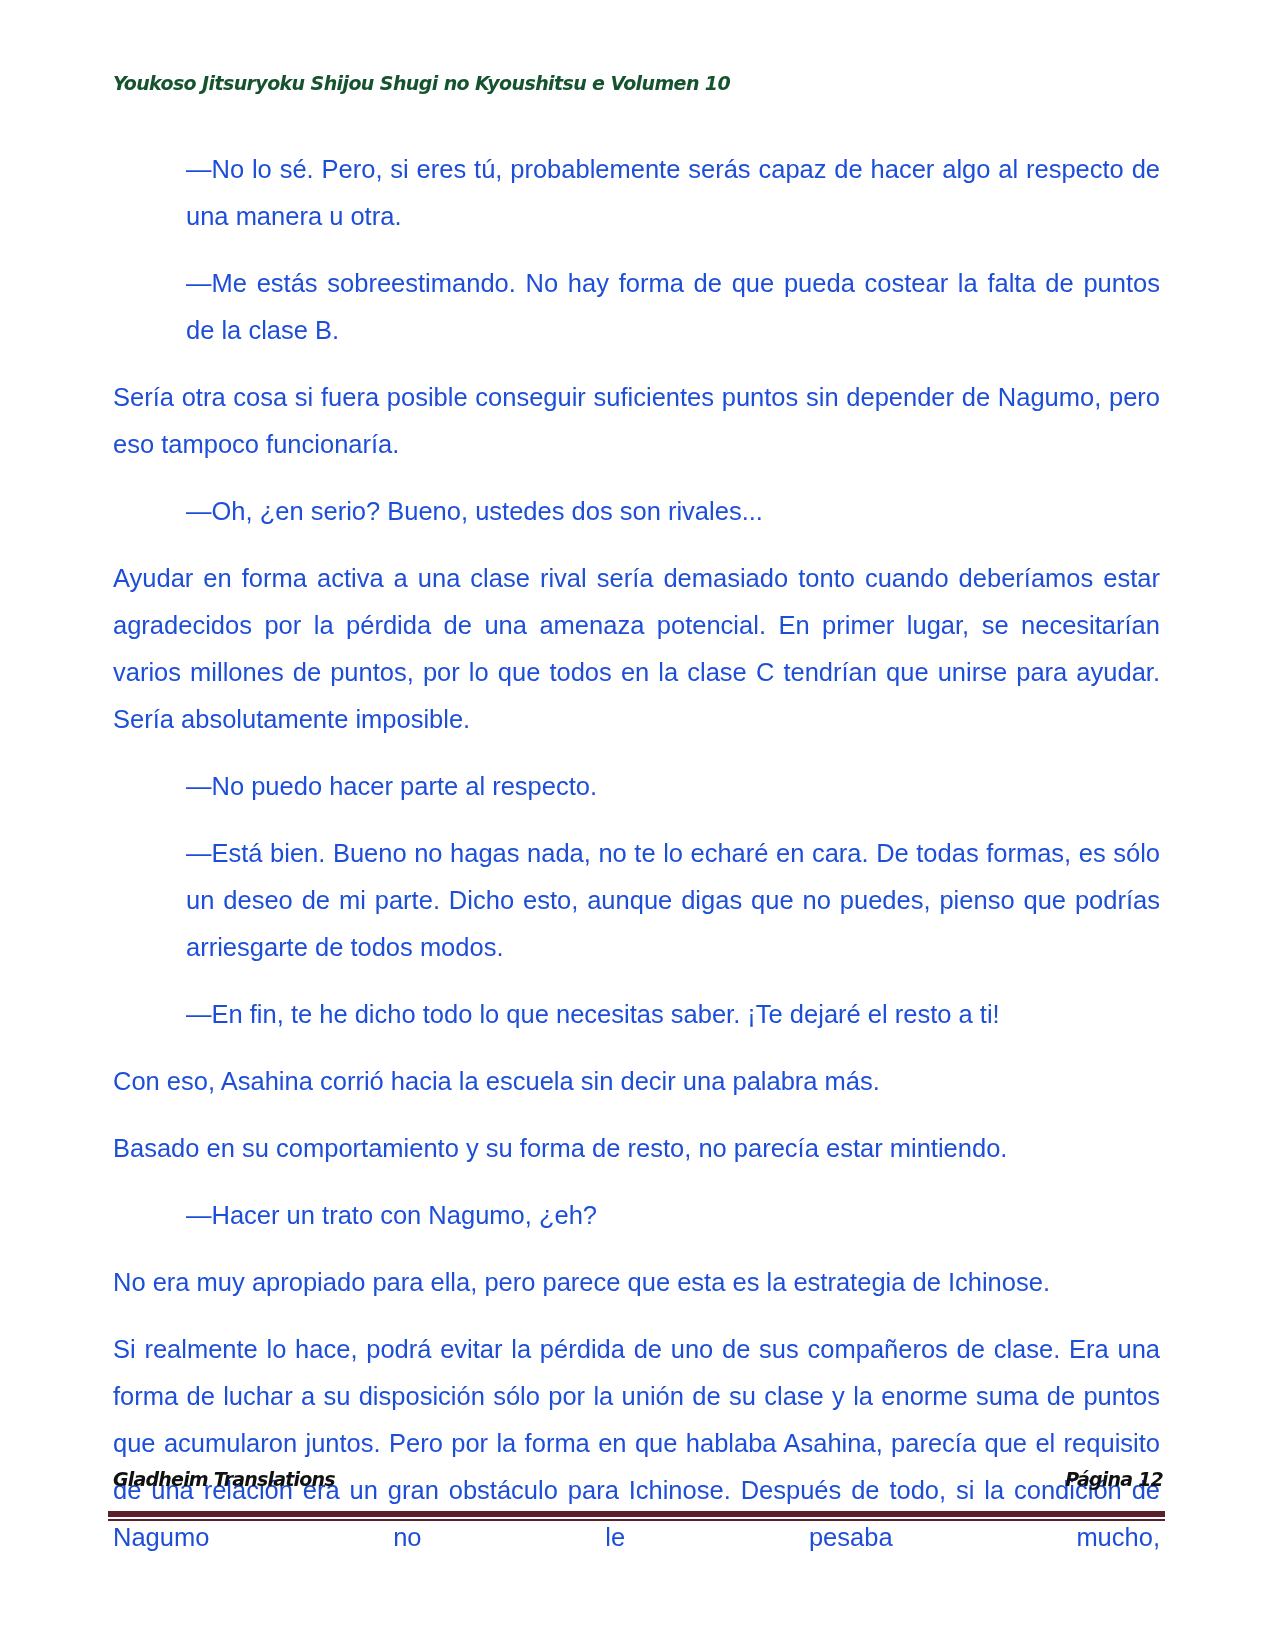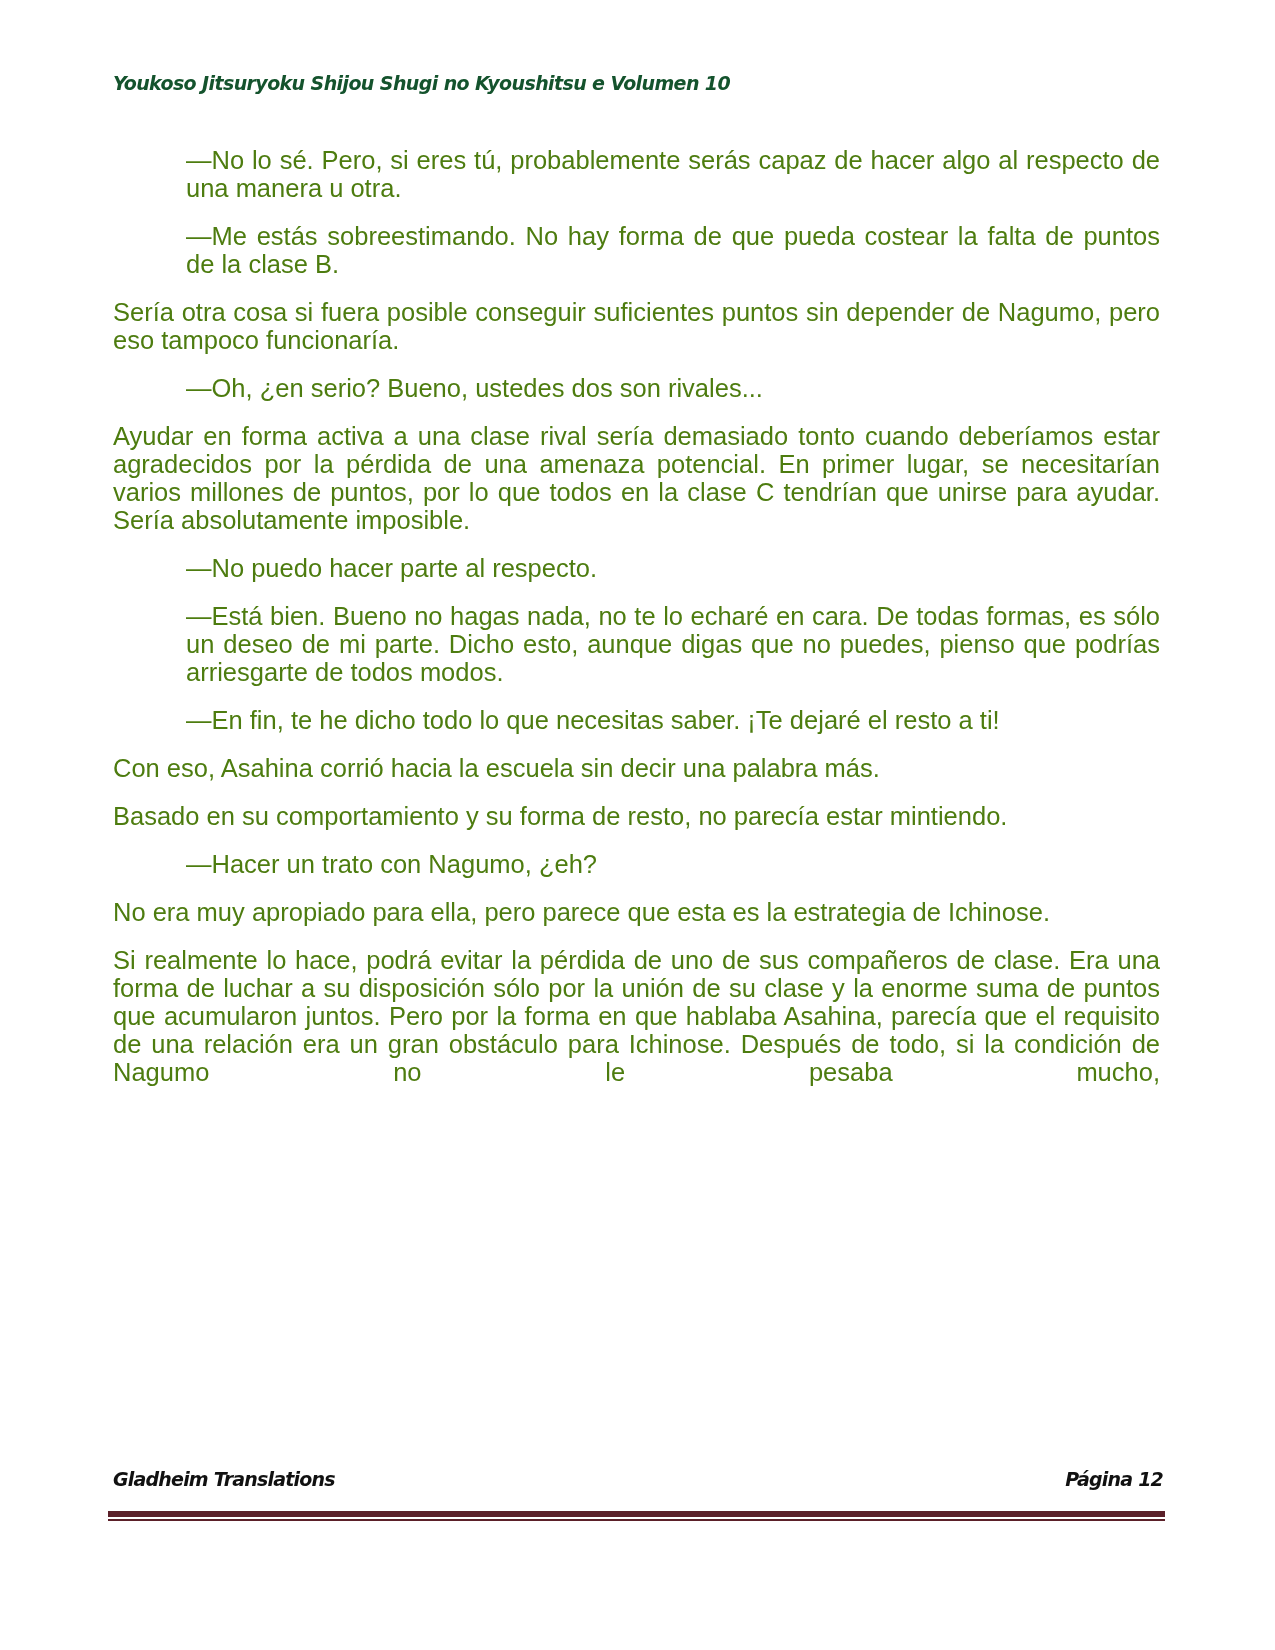--- a/index.html
+++ b/index.html
@@ -4,22 +4,22 @@
 <style>
   html, body { margin:0; padding:0; background:#ffffff; }
   body { width:1275px; height:1650px; position:relative; overflow:hidden; color:#111; }
   .header {
     position:absolute; left:113px; top:72px;
     font-family:"DejaVu Sans", sans-serif; font-weight:bold; font-style:italic;
     font-size:19px; letter-spacing:-0.6px; color:#14532d;
   }
   .body-text {
     position:absolute; left:113px; top:146px; width:1047px;
-    font-family:"Liberation Sans", sans-serif; font-size:25.5px; line-height:28px;
-    color:#4d7c0f;
+    font-family:"Liberation Sans", sans-serif; font-size:25.5px; line-height:47px;
+    color:#1d4ed8;
   }
   .p { margin:0 0 20px 0; text-align:justify; text-align-last:left; }
   .p.dlg { padding-left:73px; }
   .p.just-last { text-align-last:justify; }
   .rule {
     position:absolute; left:108px; top:1511px; width:1057px; height:6px;
     background:#5b2029;
   }
   .rule2 {
     position:absolute; left:108px; top:1519px; width:1057px; height:1.5px;

